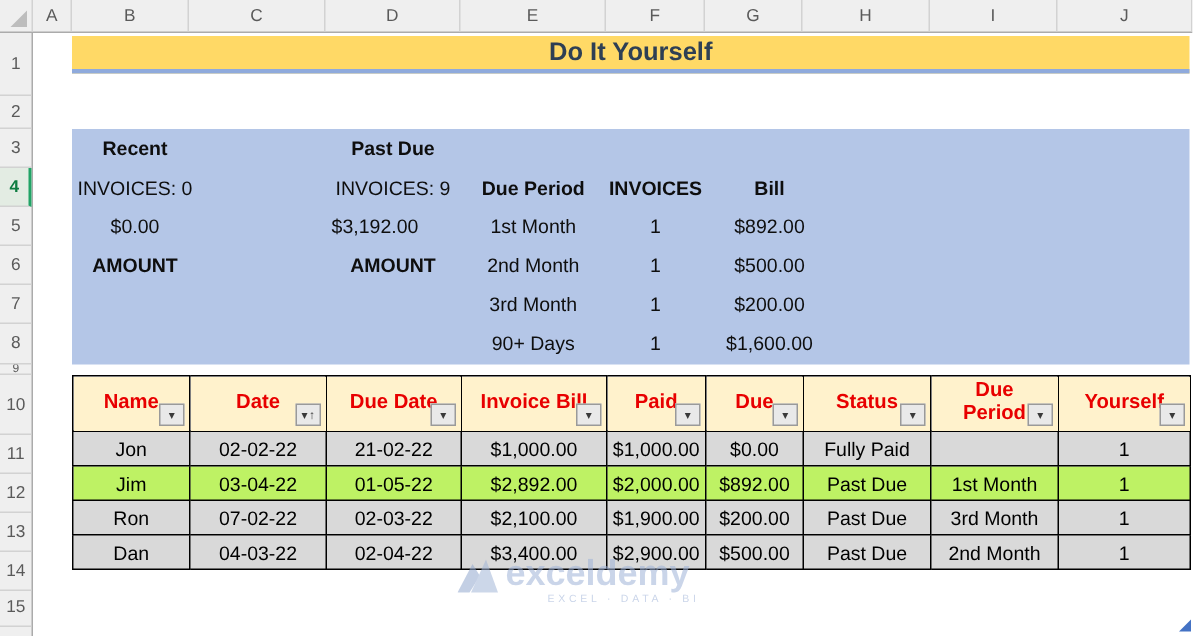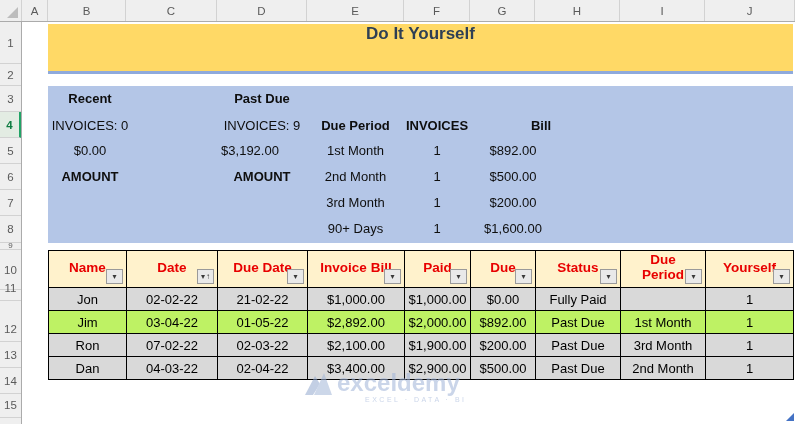--- a/index.html
+++ b/index.html
@@ -18,22 +18,22 @@
   .rowhead-strip { position:absolute; left:0; top:22px; width:22px; height:402px;
     background:#EFEFEF; border-right:1px solid #ABABAB; }
   .rowcell { position:absolute; left:0; width:21px; display:flex; align-items:center;
     justify-content:center; font-size:11.5px; color:#5A5A5A; border-bottom:1px solid #D2D2D2;
     overflow:hidden; }
   .rowcell.active { color:#0E7C41; font-weight:bold; background:#E3ECE3;
     border-right:2px solid #21A366; }
   .rowcell.collapsed { font-size:8px; line-height:6px; }
 
   
-  .banner { position:absolute; left:48px; top:24px; width:745px; height:50px;
-    background:#FFD966; border-bottom:3px solid #8FAADC; display:flex; 
+  .banner { position:absolute; left:48px; top:24px; width:745px; height:25px;
+    background:#FFD966; border-bottom:3px solid #8FAADC; display:flex; align-items:center;
     justify-content:center; }
   .banner-text { font-size:17px; font-weight:bold; color:#2E3F54; }
 
   
   .panel { position:absolute; left:48px; top:86px; width:745px; height:157px; background:#B4C6E7; }
   .stxt { position:absolute; height:18px; line-height:18px; text-align:center;
     font-size:13px; color:#0E0E0E; white-space:nowrap; }
   .b { font-weight:bold; }
 
   
@@ -84,21 +84,21 @@
   <div class="rowcell" style="top:22px;height:42px;">1</div>
   <div class="rowcell" style="top:64px;height:22px;">2</div>
   <div class="rowcell" style="top:86px;height:26px;">3</div>
   <div class="rowcell active" style="top:112px;height:26px;">4</div>
   <div class="rowcell" style="top:138px;height:26px;">5</div>
   <div class="rowcell" style="top:164px;height:26px;">6</div>
   <div class="rowcell" style="top:190px;height:26px;">7</div>
   <div class="rowcell" style="top:216px;height:27px;">8</div>
   <div class="rowcell collapsed" style="top:243px;height:7px;">9</div>
   <div class="rowcell" style="top:250px;height:40px;">10</div>
-  <div class="rowcell" style="top:275px;height:26px;">11</div>
+  <div class="rowcell" style="top:290px;height:26px;">11</div>
   <div class="rowcell" style="top:316px;height:26px;">12</div>
   <div class="rowcell" style="top:342px;height:26px;">13</div>
   <div class="rowcell" style="top:368px;height:26px;">14</div>
   <div class="rowcell" style="top:392px;height:26px;">15</div>
 
   <div class="banner">
     <span class="banner-text">Do It Yourself</span>
   </div>
 
   <div class="panel"></div>
@@ -107,21 +107,21 @@
   <div class="stxt" style="left:40px;top:142px;width:100px;">$0.00</div>
   <div class="stxt b" style="left:40px;top:168px;width:100px;">AMOUNT</div>
 
   <div class="stxt b" style="left:212px;top:90px;width:100px;">Past Due</div>
   <div class="stxt" style="left:212px;top:117px;width:100px;">INVOICES: 9</div>
   <div class="stxt" style="left:200px;top:142px;width:100px;">$3,192.00</div>
   <div class="stxt b" style="left:212px;top:168px;width:100px;">AMOUNT</div>
 
   <div class="stxt b" style="left:307px;top:117px;width:97px;">Due Period</div>
   <div class="stxt b" style="left:404px;top:117px;width:66px;">INVOICES</div>
-  <div class="stxt b" style="left:496px;top:117px;width:90px;">Bill</div>
+  <div class="stxt b" style="left:468px;top:117px;width:90px;">Bill</div>
 
   <div class="stxt" style="left:307px;top:142px;width:97px;">1st Month</div>
   <div class="stxt" style="left:404px;top:142px;width:66px;">1</div>
   <div class="stxt" style="left:468px;top:142px;width:90px;">$892.00</div>
 
   <div class="stxt" style="left:307px;top:168px;width:97px;">2nd Month</div>
   <div class="stxt" style="left:404px;top:168px;width:66px;">1</div>
   <div class="stxt" style="left:468px;top:168px;width:90px;">$500.00</div>
 
   <div class="stxt" style="left:307px;top:194px;width:97px;">3rd Month</div>

